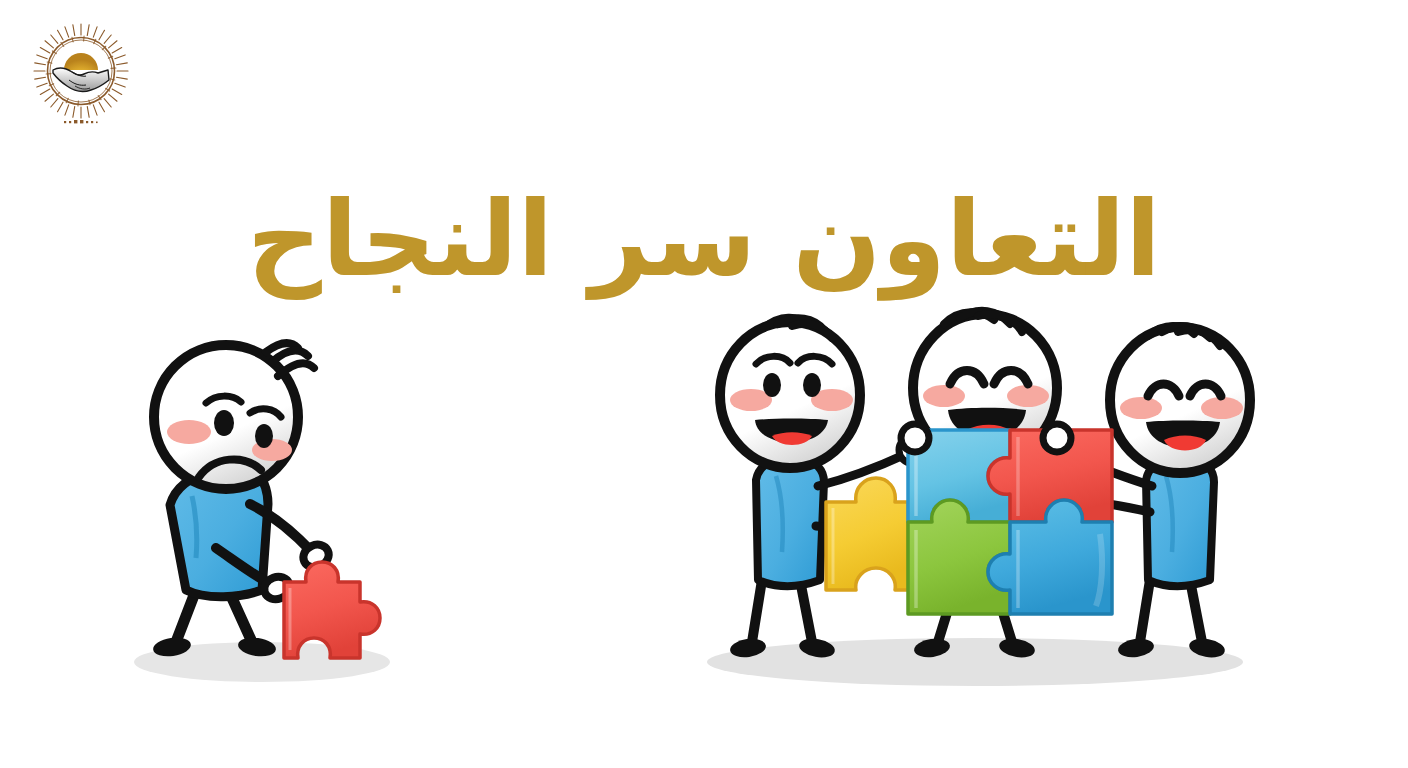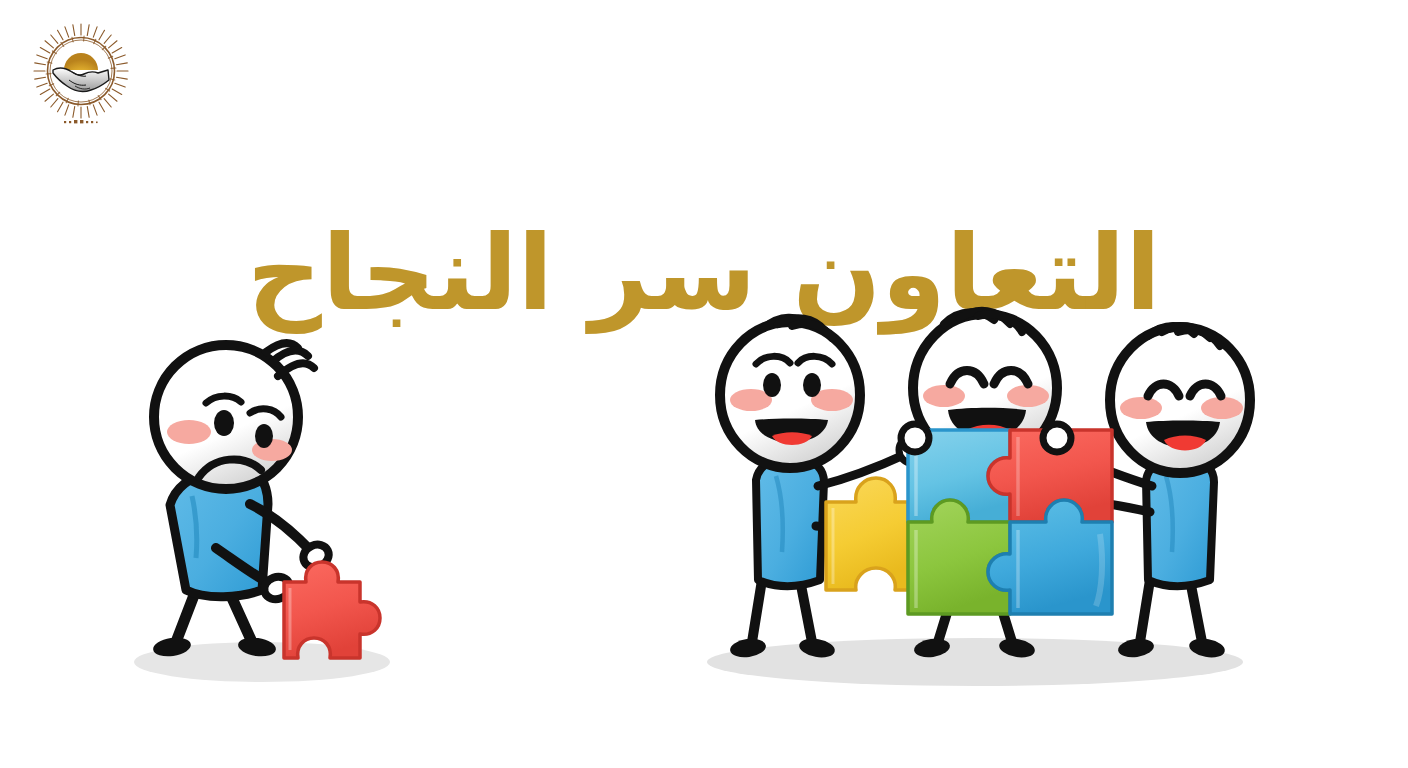--- a/index.html
+++ b/index.html
@@ -26,21 +26,21 @@
     top: 18px;
     width: 106px;
     height: 118px;
   }
   #logo-emblem svg { display: block; width: 100%; height: 100%; }
 
   
   #title {
     position: absolute;
     left: 0;
-    top: 144px;
+    top: 110px;
     width: 1408px;
     text-align: center;
     direction: rtl;
     color: #BF962B;
     font-family: "DejaVu Sans", "Liberation Sans", sans-serif;
     font-weight: bold;
     font-size: 104px;
     line-height: 1.15;
     letter-spacing: -1px;
     white-space: nowrap;

